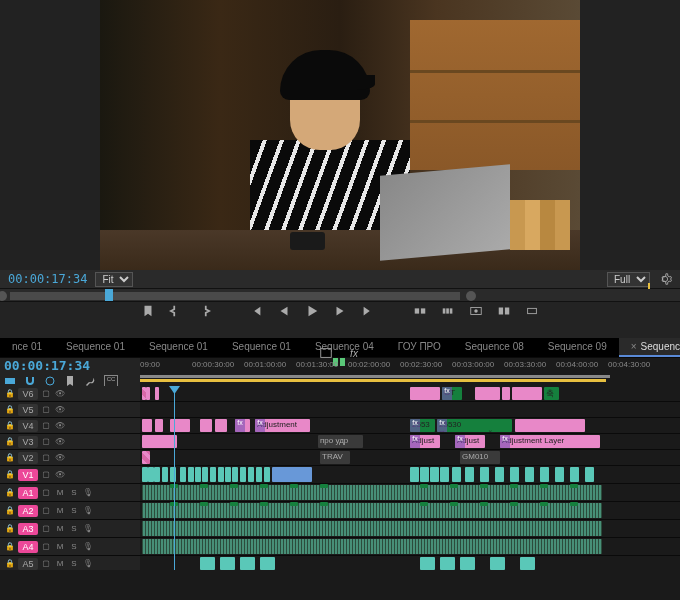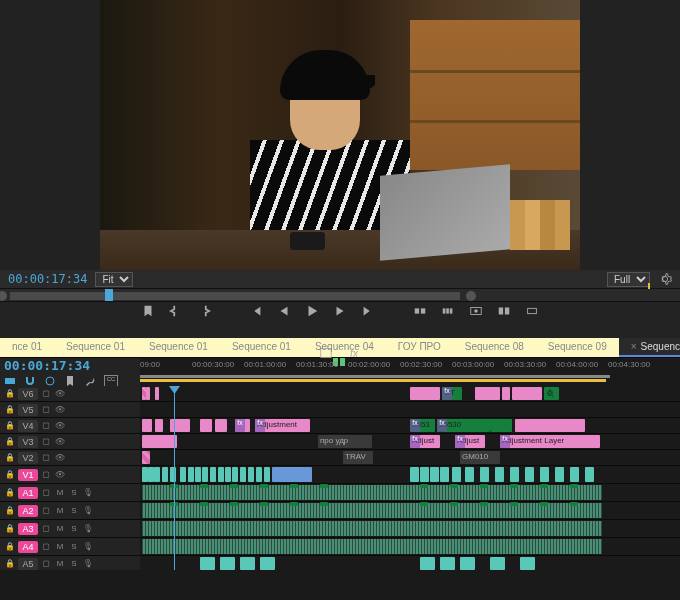--- a/index.html
+++ b/index.html
@@ -21,21 +21,21 @@
 .preview-ctrl{display:flex;align-items:center;gap:8px;padding:2px 8px;background:#2a2a2a;height:18px}
 .timecode{color:#4aa8d8;font-family:monospace;font-size:12px}
 .spacer{flex:1}
 .mini-timeline{height:14px;background:#2a2a2a;position:relative;border-top:1px solid #111;border-bottom:1px solid #111}
 .mini-bar{position:absolute;top:3px;height:8px;background:#4a4a4a}
 .blue-marker{position:absolute;top:0;bottom:0;width:8px;background:#4aa8d8}
 .yellow-tick{position:absolute;top:-6px;width:2px;height:6px;background:#e8c040}
 .transport{height:36px;background:#232323;display:flex;align-items:center;justify-content:center;gap:14px;flex-wrap:wrap;padding:2px}
 .t-btn{width:14px;height:14px;cursor:pointer;display:flex;align-items:center;justify-content:center}
 .t-btn svg{width:14px;height:14px;fill:#aaa}
-.tabs{display:flex;height:20px;background:#fef9c3;border-bottom:1px solid #0a0a0a;overflow:hidden}
+.tabs{display:flex;height:20px;background:#000000;border-bottom:1px solid #0a0a0a;overflow:hidden}
 .tab{padding:3px 12px;color:#888;cursor:pointer;white-space:nowrap;font-size:10px}
 .tab.active{background:#2a2a2a;color:#ddd;border-bottom:2px solid #5a8ad8}
 .tl-header{display:flex;height:28px;background:#232323;align-items:center}
 .tl-left{width:140px;padding:2px 4px}
 .tl-tc{color:#4aa8d8;font-family:monospace;font-size:13px;font-weight:bold}
 .tl-tools{display:flex;gap:8px;margin-top:2px}
 .tool-i{width:12px;height:12px;cursor:pointer}
 .tool-i svg{width:12px;height:12px;fill:#4aa8d8}
 .tl-ruler{flex:1;position:relative;height:28px;background:#1a1a1a}
 .ruler-tick{position:absolute;top:2px;font-size:8px;color:#888}
@@ -288,36 +288,36 @@
     </div>
     <div class="track">
       <div class="tr-head">
         <span class="tr-btn">🔒</span>
         <span class="tr-label">V3</span>
         <span class="tr-btn">▢</span>
         <span class="tr-btn">👁</span>
       </div>
       <div class="tr-content">
         <div class="clip c-pink" style="left:2px;width:35px"></div>
-        <div class="clip c-dark" style="left:178px;width:54px">про удр</div>
+        <div class="clip c-dark" style="left:178px;width:45px">про удр</div>
         <div class="clip c-pink" style="left:270px;width:30px"><span class="fx">fx</span>Adjust</div>
         <div class="clip c-pink" style="left:315px;width:30px"><span class="fx">fx</span>Adjust</div>
         <div class="clip c-pink" style="left:360px;width:100px"><span class="fx">fx</span>Adjustment Layer</div>
       </div>
     </div>
     <div class="track">
       <div class="tr-head">
         <span class="tr-btn">🔒</span>
         <span class="tr-label">V2</span>
         <span class="tr-btn">▢</span>
         <span class="tr-btn">👁</span>
       </div>
       <div class="tr-content">
         <div class="clip c-stripe" style="left:2px;width:8px"></div>
-        <div class="clip c-dark" style="left:203px;width:30px">TRAV</div>
+        <div class="clip c-dark" style="left:180px;width:30px">TRAV</div>
         <div class="clip c-dark" style="left:320px;width:40px">GM010</div>
       </div>
     </div>
     <div class="track tall">
       <div class="tr-head">
         <span class="tr-btn">🔒</span>
         <span class="tr-label sel">V1</span>
         <span class="tr-btn">▢</span>
         <span class="tr-btn">👁</span>
       </div>

